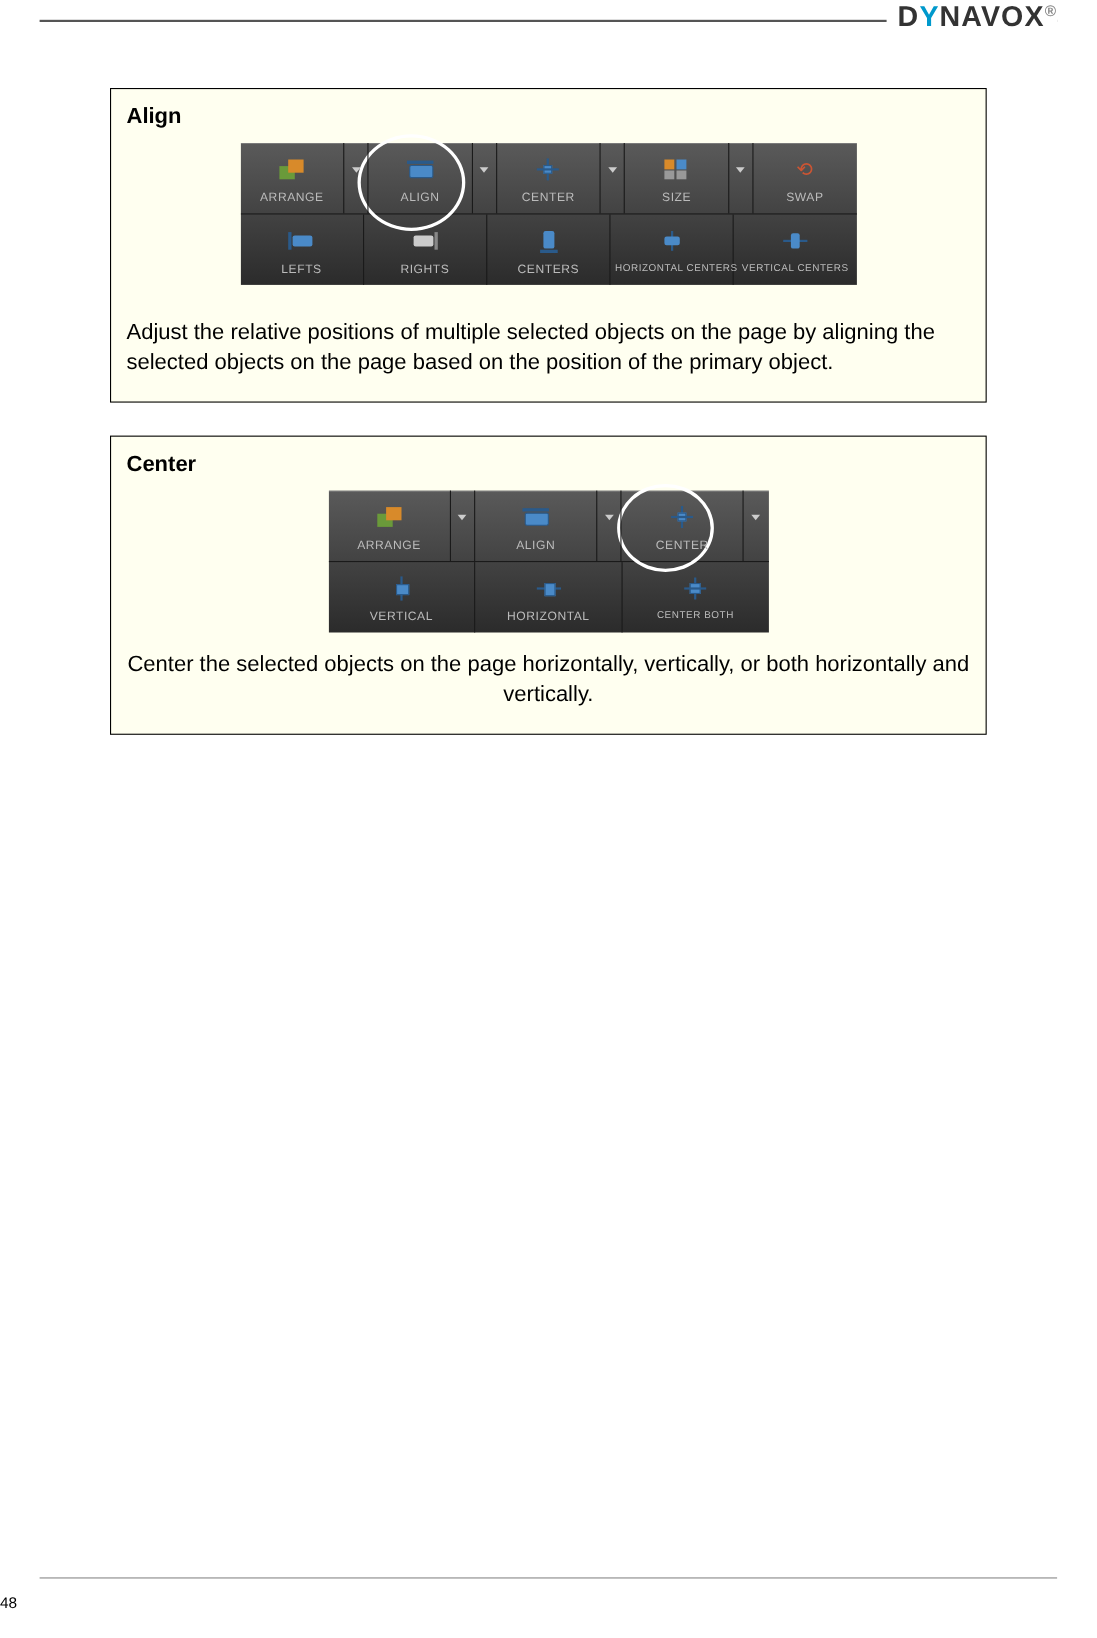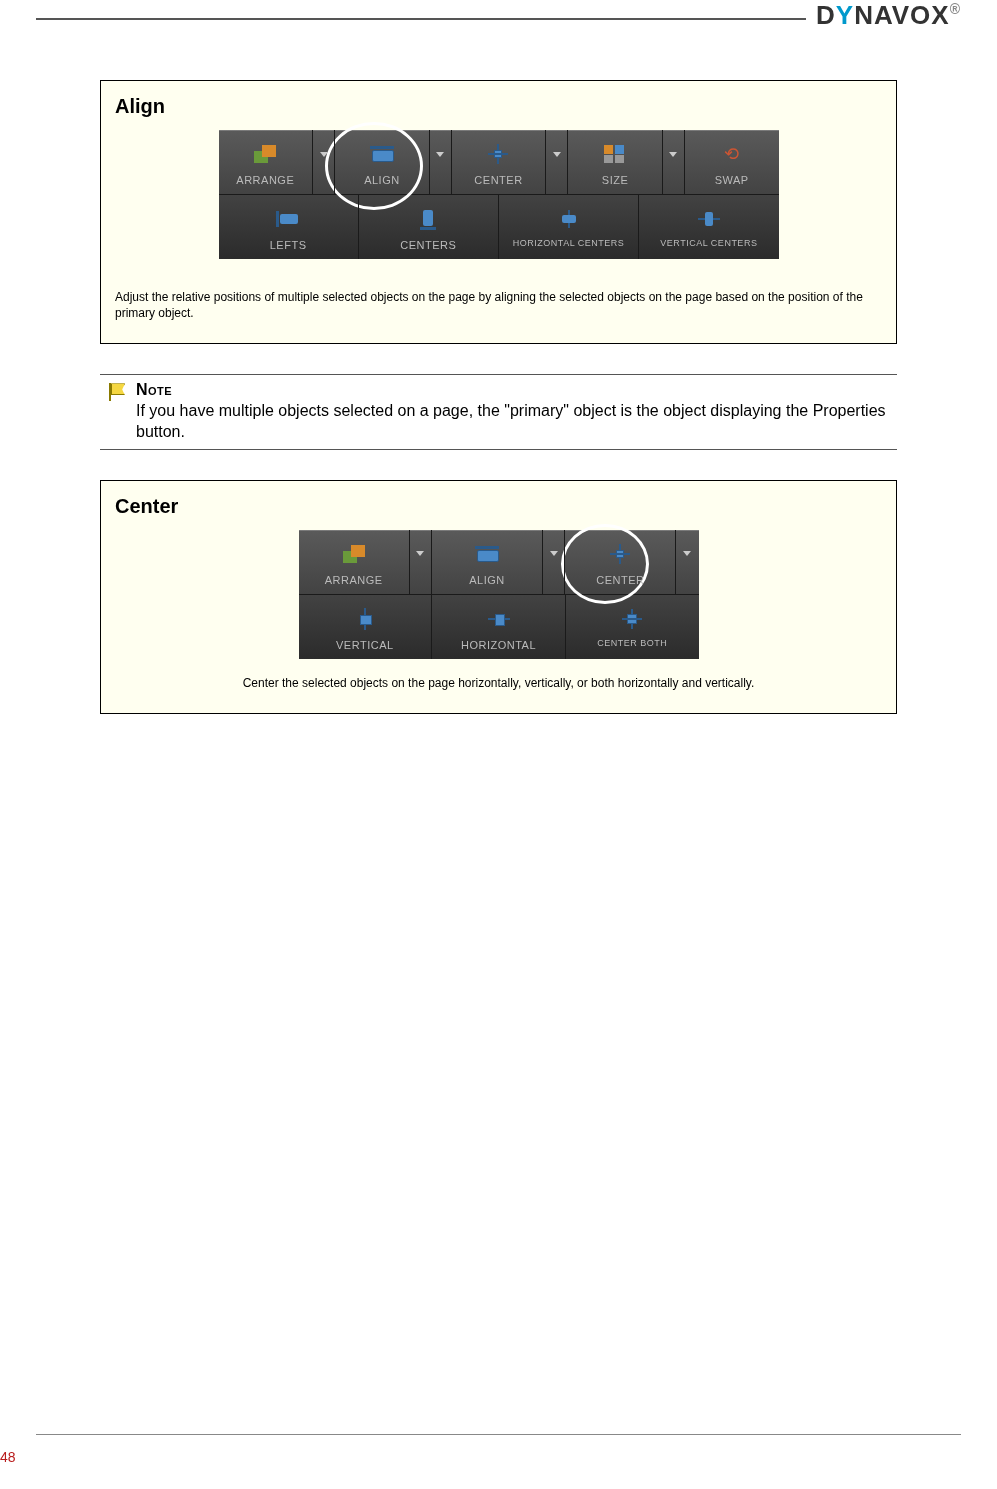--- a/index.html
+++ b/index.html
@@ -43,21 +43,21 @@
     background: #fffff0;
     padding: 14px 14px 22px 14px;
     margin-bottom: 30px;
   }
   .section-title {
     font-weight: bold;
     font-size: 20px;
     margin-bottom: 12px;
   }
   .section-desc {
-    font-size: 12px;
+    font-size: 20px;
     line-height: 1.35;
     margin-top: 30px;
   }
   
   .toolbar {
     margin: 0 auto;
     background: linear-gradient(to bottom,#5a5a5a,#2b2b2b);
     box-shadow: inset 0 1px 0 rgba(255,255,255,0.2);
   }
   .tb-align { width: 560px; }
@@ -176,21 +176,21 @@
     left: 36px;
     right: 36px;
     height:1px;
     background:#888;
   }
   .page-num {
     position:absolute;
     bottom: 24px;
     left: 0px;
     font-size: 14px;
-    color:#b91c1c;
+    color:#000000;
   }
 </style>
 </head>
 <body>
 
 <div class="header-rule"></div>
 <div class="brand">
   <span>D</span><span class="accent">Y</span><span>NAVOX</span><span class="dot">®</span>
 </div>
 
@@ -260,20 +260,26 @@
       </div>
       <div class="tb-row">
         <div class="tb-cell">
           <div class="icon-slot">
               <span class="ic ic-left"></span>
             </div>
           <div class="tb-label">LEFTS</div>
         </div>
         <div class="tb-cell">
           <div class="icon-slot">
+              <span class="ic ic-right"></span>
+            </div>
+          <div class="tb-label">RIGHTS</div>
+        </div>
+        <div class="tb-cell">
+          <div class="icon-slot">
               <span class="ic ic-bottoms"></span>
             </div>
           <div class="tb-label">CENTERS</div>
         </div>
         <div class="tb-cell">
           <div class="icon-slot">
               <span class="ic ic-hcent"></span>
             </div>
           <div class="tb-label sm">HORIZONTAL CENTERS</div>
         </div>
@@ -282,27 +288,20 @@
               <span class="ic ic-vcent"></span>
             </div>
           <div class="tb-label sm">VERTICAL CENTERS</div>
         </div>
       </div>
     </div>
 
     <div class="section-desc">Adjust the relative positions of multiple selected objects on the page by aligning the selected objects on the page based on the position of the primary object.</div>
   </div>
 
-  <div class="note-block">
-    <div class="note-flag"></div>
-    <div class="note-text">
-      <div class="note-title">Note</div>
-      <div class="note-body">If you have multiple objects selected on a page, the "primary" object is the object displaying the Properties button.</div>
-    </div>
-  </div>
 
   <div class="section-box">
     <div class="section-title">Center</div>
 
     <div class="toolbar tb-center" style="position:relative;">
       <div class="circle-highlight circ-center"></div>
       <div class="tb-row top">
         <div class="tb-cell">
           <div class="icon-slot">
               <span class="ic ic-arrange"></span>

